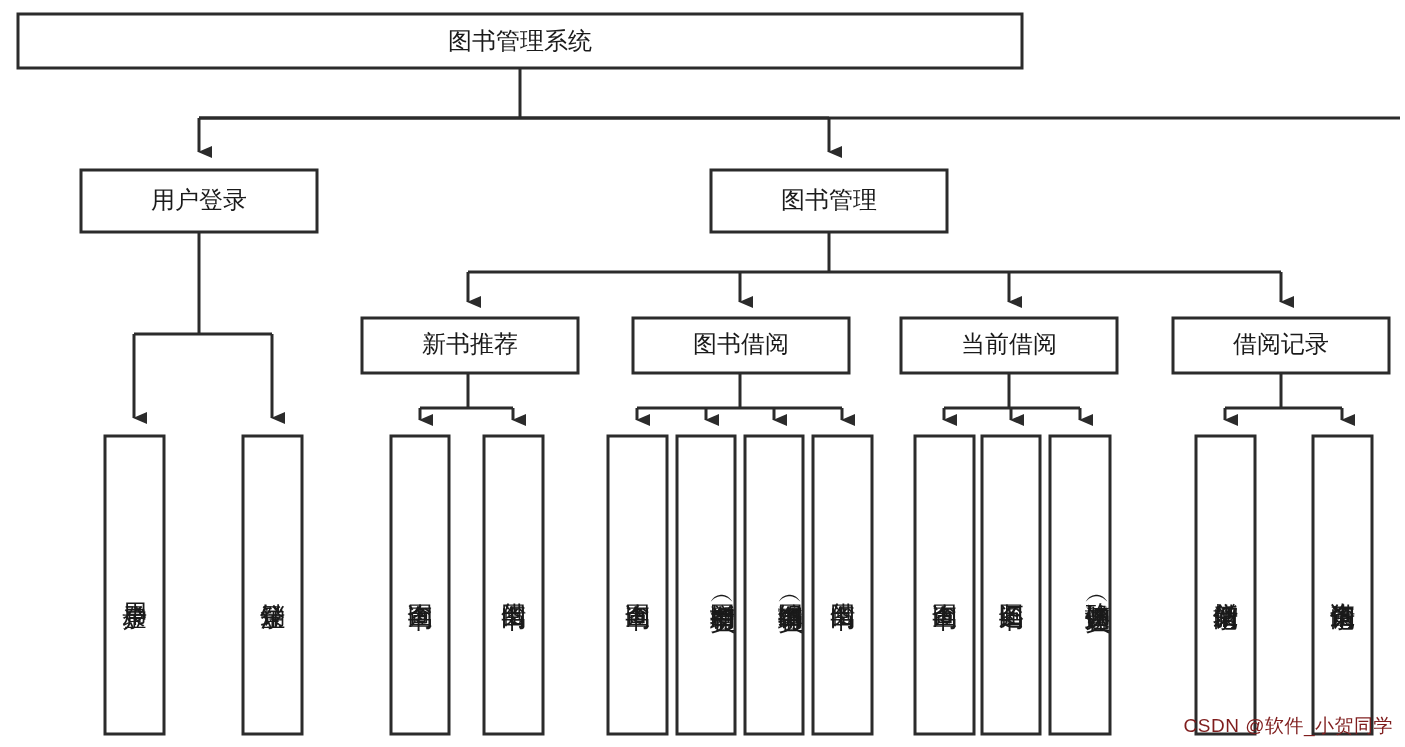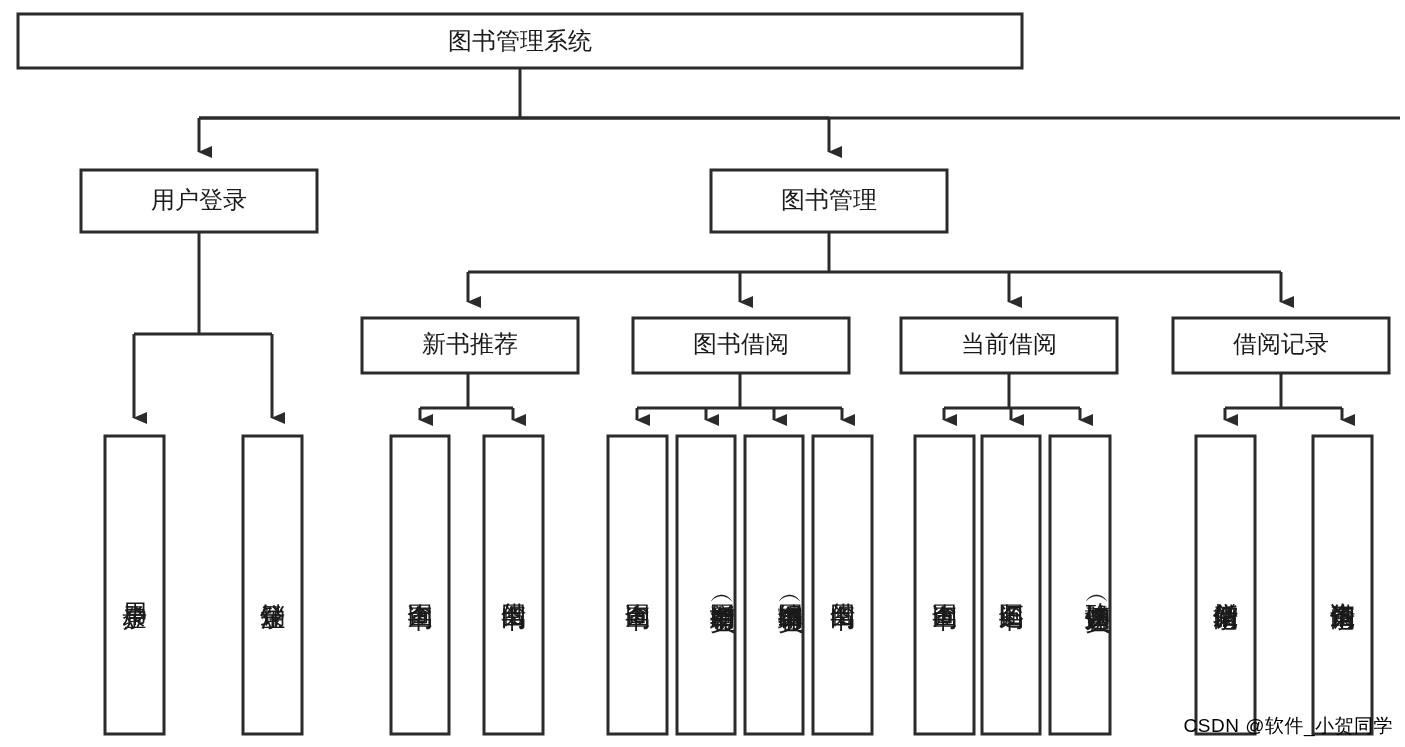--- a/index.html
+++ b/index.html
@@ -54,21 +54,21 @@
     line-height: 1.02;
     color: #1a1a1a;
     letter-spacing: 1px;
     white-space: nowrap;
     pointer-events: none;
   }
   .watermark {
     position: absolute;
     right: 12px;
     bottom: 8px;
-    color: #000000;
+    color: #7f1d1d;
     font-size: 19px;
     letter-spacing: 0.5px;
     white-space: nowrap;
   }
 </style>
 </head>
 <body>
 
 <svg id="diagram" viewBox="0 0 1405 747">
   <defs>

